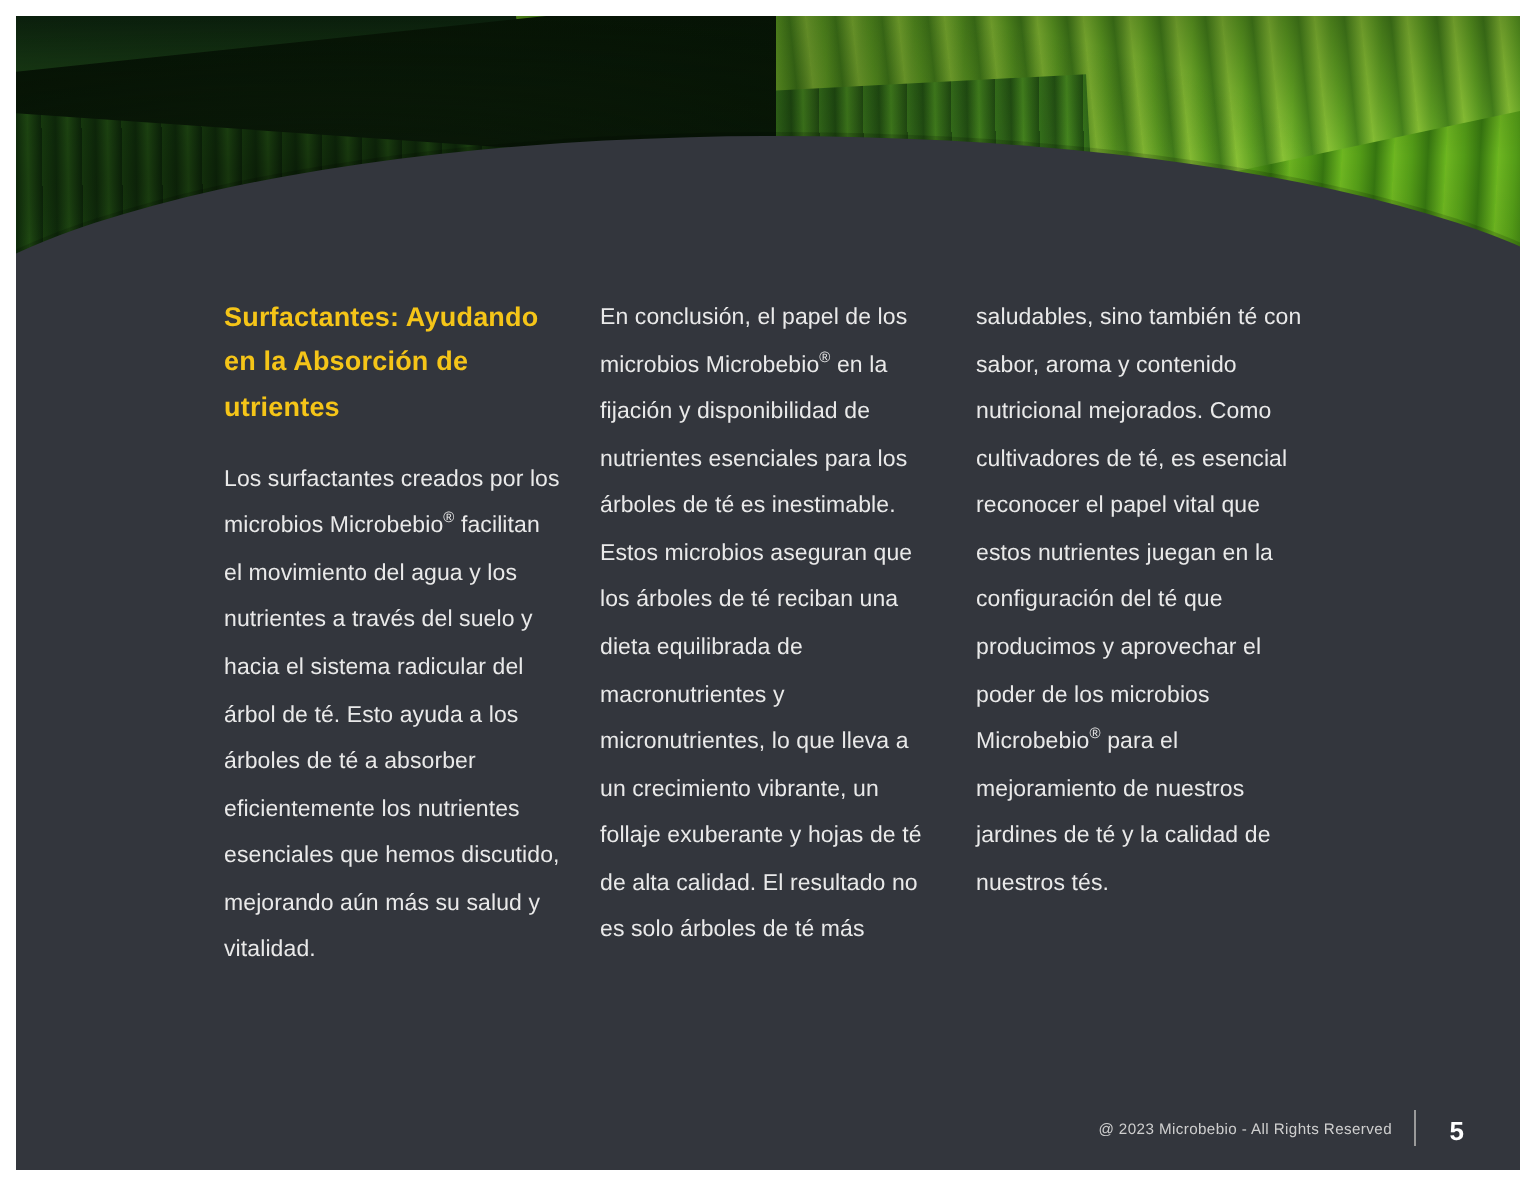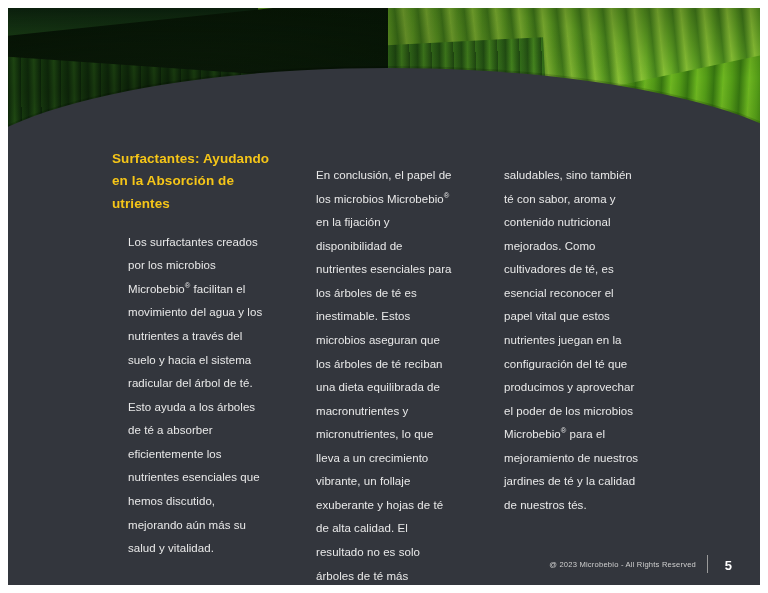--- a/index.html
+++ b/index.html
@@ -141,21 +141,21 @@
     font-weight: bold;
     font-size: 13.5px;
     line-height: 1.65;
     margin: 0 0 14px 0;
     letter-spacing: 0.1px;
   }
   .body {
     color: #e9e9e9;
     font-size: 11.5px;
     line-height: 2.05;
-    margin: 16px;
+    margin: 0;
     letter-spacing: 0.05px;
   }
   sup {
     font-size: 7.5px;
     vertical-align: super;
     line-height: 0;
   }
   
   .footer {
     position: absolute;

